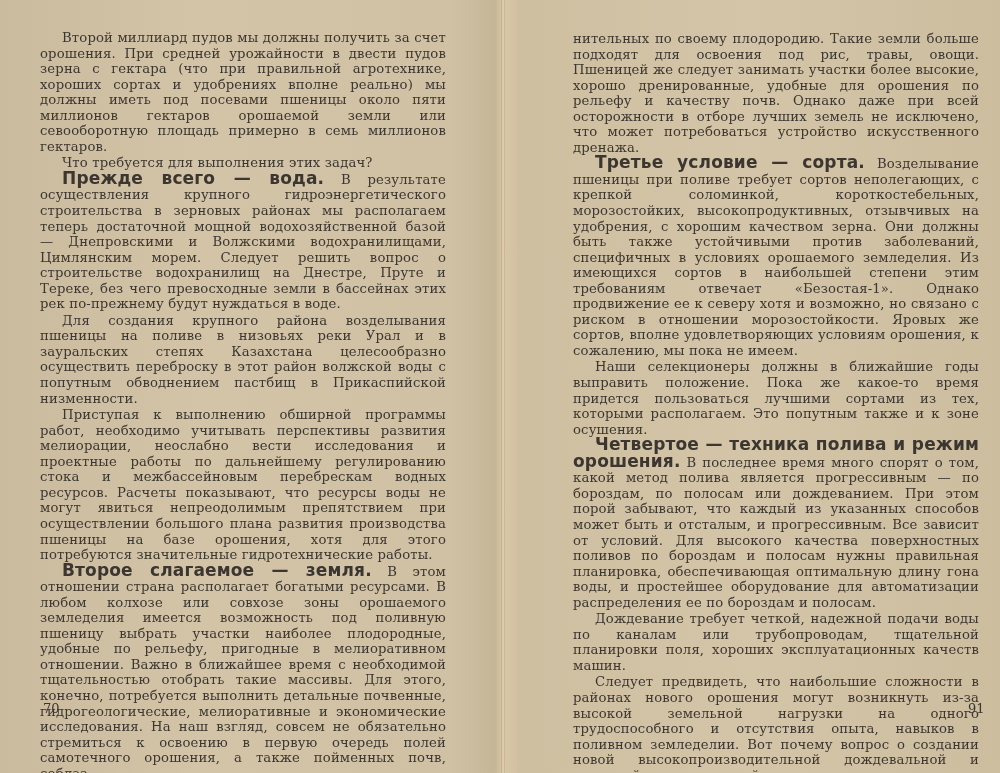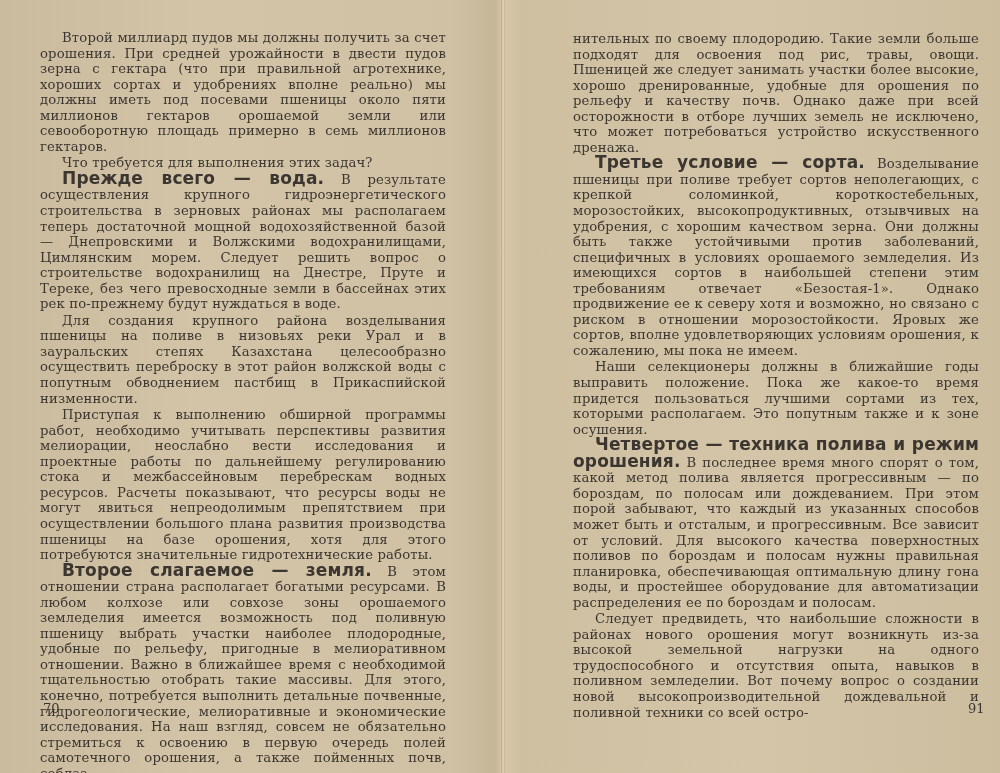--- a/index.html
+++ b/index.html
@@ -57,17 +57,18 @@
   </div>
 
   <div class="gutter"></div>
 
   <div class="page page-right">
     <div class="text">
       <p class="para cont"><span class="bold"></span><span>нительных по своему плодородию. Такие земли больше подходят для освоения под рис, травы, овощи. Пшеницей же следует занимать участки более высокие, хорошо дренированные, удобные для орошения по рельефу и качеству почв. Однако даже при всей осторожности в отборе лучших земель не исключено, что может потребоваться устройство искусственного дренажа.</span></p>
       <p class="para"><span class="bold">Третье условие — сорта.</span><span> Возделывание пшеницы при поливе требует сортов неполегающих, с крепкой соломинкой, короткостебельных, морозостойких, высокопродуктивных, отзывчивых на удобрения, с хорошим качеством зерна. Они должны быть также устойчивыми против заболеваний, специфичных в условиях орошаемого земледелия. Из имеющихся сортов в наибольшей степени этим требованиям отвечает «Безостая-1». Однако продвижение ее к северу хотя и возможно, но связано с риском в отношении морозостойкости. Яровых же сортов, вполне удовлетворяющих условиям орошения, к сожалению, мы пока не имеем.</span></p>
       <p class="para"><span class="bold"></span><span>Наши селекционеры должны в ближайшие годы выправить положение. Пока же какое-то время придется пользоваться лучшими сортами из тех, которыми располагаем. Это попутным также и к зоне осушения.</span></p>
       <p class="para"><span class="bold">Четвертое — техника полива и режим орошения.</span><span> В последнее время много спорят о том, какой метод полива является прогрессивным — по бороздам, по полосам или дождеванием. При этом порой забывают, что каждый из указанных способов может быть и отсталым, и прогрессивным. Все зависит от условий. Для высокого качества поверхностных поливов по бороздам и полосам нужны правильная планировка, обеспечивающая оптимальную длину гона воды, и простейшее оборудование для автоматизации распределения ее по бороздам и полосам.</span></p>
+      <p class="para"><span class="bold"></span><span>Дождевание требует четкой, надежной подачи воды по каналам или трубопроводам, тщательной планировки поля, хороших эксплуатационных качеств машин.</span></p>
       <p class="para"><span class="bold"></span><span>Следует предвидеть, что наибольшие сложности в районах нового орошения могут возникнуть из-за высокой земельной нагрузки на одного трудоспособного и отсутствия опыта, навыков в поливном земледелии. Вот почему вопрос о создании новой высокопроизводительной дождевальной и поливной техники со всей остро-</span></p>
     </div>
     <div class="page-num">91</div>
   </div>
 </div>
 
 </body></html>

